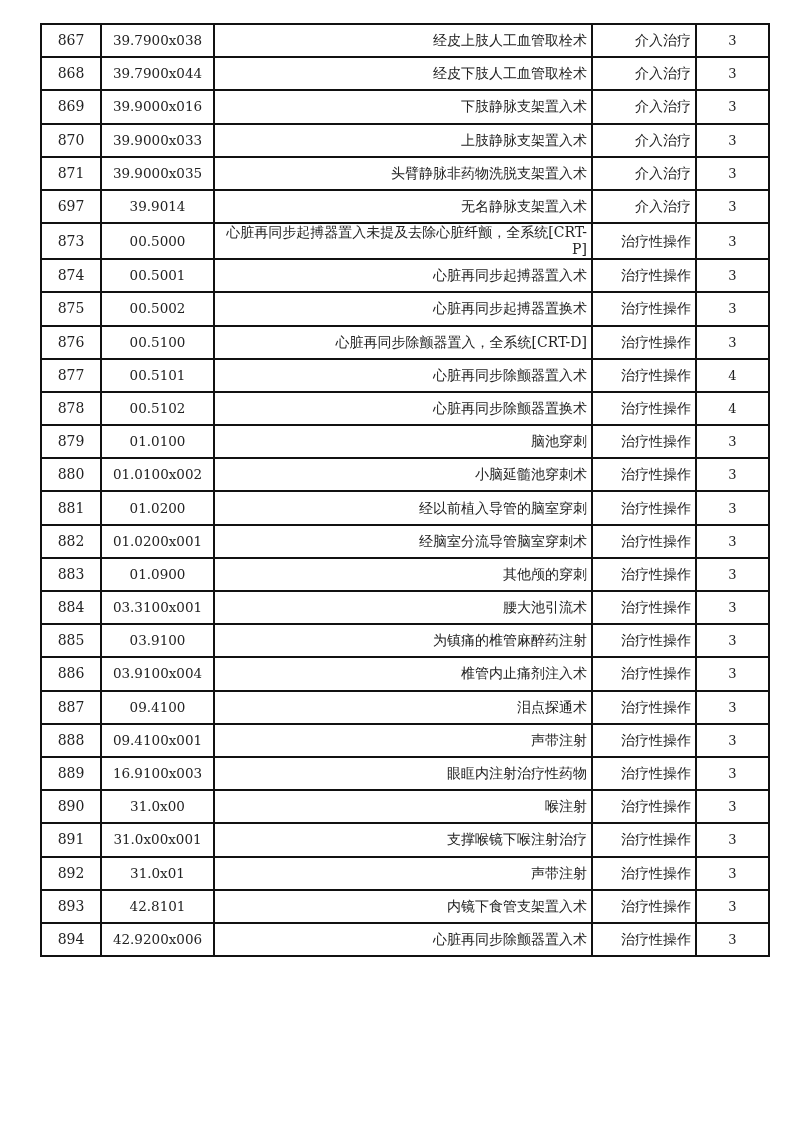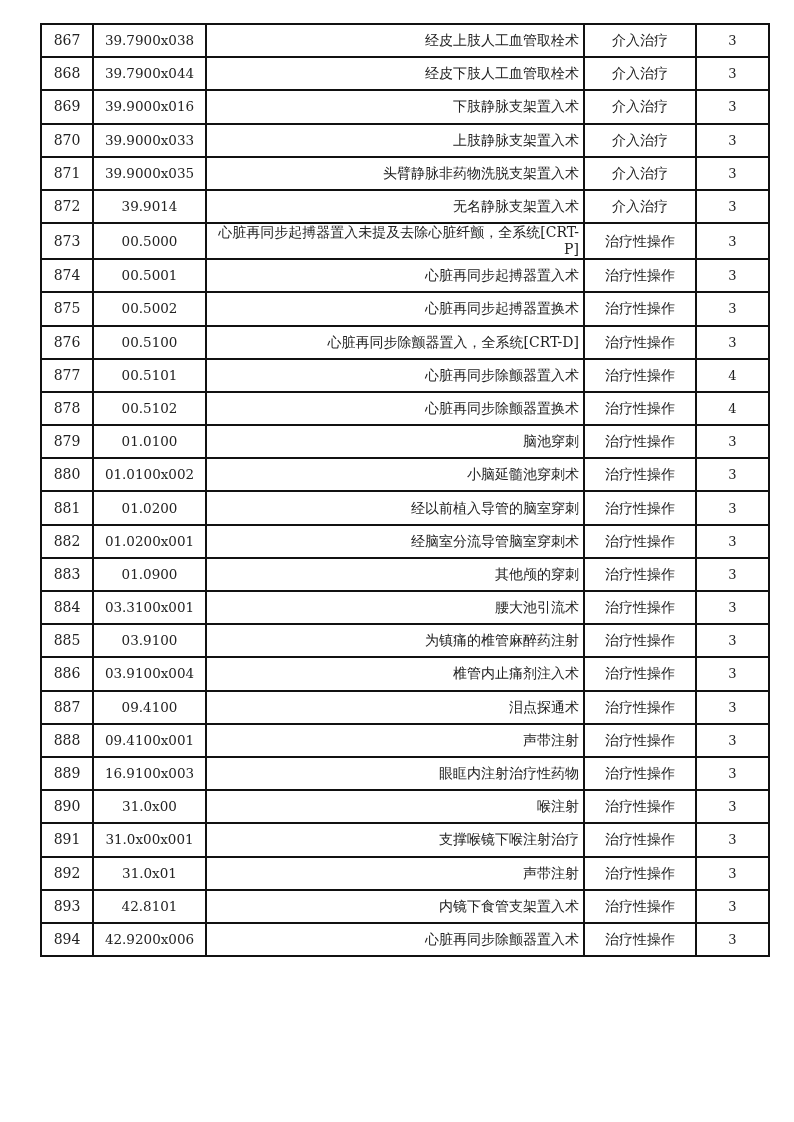--- a/index.html
+++ b/index.html
@@ -3,24 +3,24 @@
 <meta charset="utf-8">
 <style>
   html, body { margin: 0; padding: 0; background: #ffffff; }
   body { width: 794px; height: 1122px; position: relative; overflow: hidden;
          font-family: "DejaVu Serif", "Liberation Serif", serif; color: #222; }
   table { position: absolute; left: 40px; top: 23px; border-collapse: collapse;
           table-layout: fixed; width: 720px; }
   td { border: 2px solid #111; text-align: center; vertical-align: middle;
        font-size: 14px; height: 33.2px; padding: 0 4px; line-height: 17px;
        box-sizing: border-box; }
-  td.num { width: 52px; font-size: 14px; }
+  td.num { width: 60px; font-size: 14px; }
   td.code { width: 113px; font-size: 13.5px; margin-left: 32px; }
   td.name { width: 378px; text-align: right; }
-  td.cat { width: 112px; }
+  td.cat { width: 104px; text-align: right; }
   td.lvl { width: 73px; font-size: 13px; }
   tr.two td { vertical-align: middle; }
   tr.two td.code, tr.two td.lvl { vertical-align: top; padding-top: 9px; }
   tr.two td.name { line-height: 17px; }
 </style>
 </head>
 <body>
 
 <table>
   <tbody id="tbody">
@@ -53,21 +53,21 @@
     <td class="lvl">3</td>
   </tr>
       <tr>
     <td class="num">871</td>
     <td class="code">39.9000x035</td>
     <td class="name">头臂静脉非药物洗脱支架置入术</td>
     <td class="cat">介入治疗</td>
     <td class="lvl">3</td>
   </tr>
       <tr>
-    <td class="num">872</td>
+    <td class="num">697</td>
     <td class="code">39.9014</td>
     <td class="name">无名静脉支架置入术</td>
     <td class="cat">介入治疗</td>
     <td class="lvl">3</td>
   </tr>
       <tr class="two">
     <td class="num">873</td>
     <td class="code">00.5000</td>
     <td class="name">心脏再同步起搏器置入未提及去除心脏纤颤，全系统[CRT-P]</td>
     <td class="cat">治疗性操作</td>

